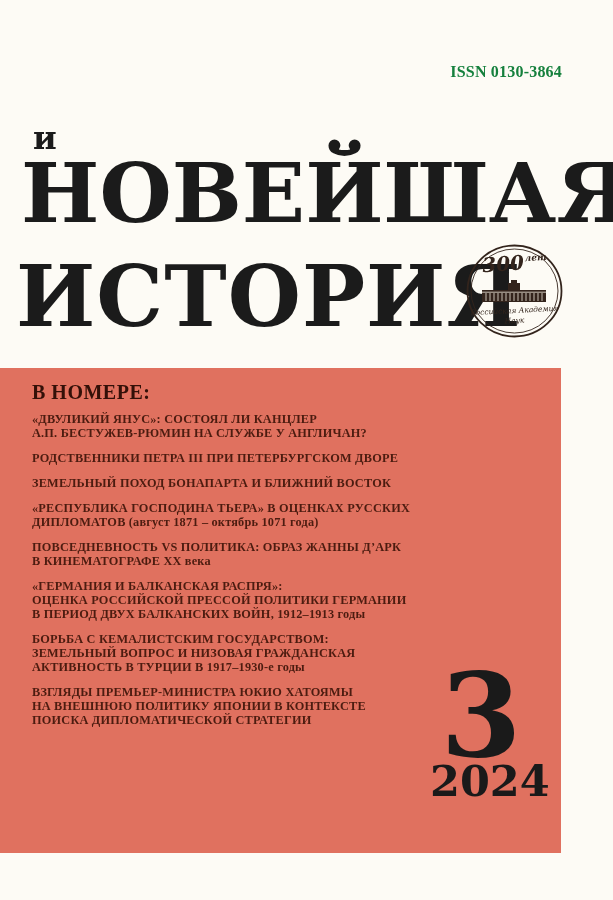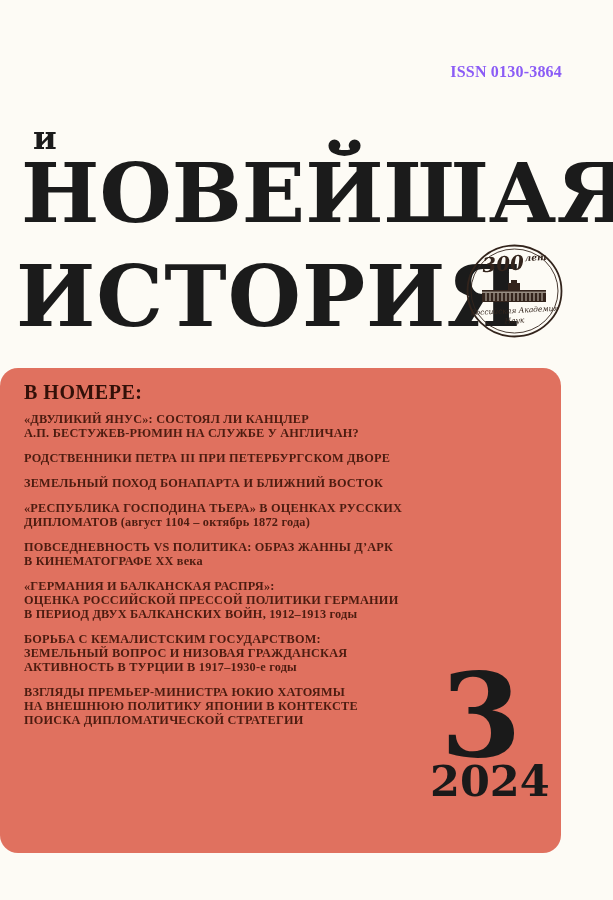--- a/index.html
+++ b/index.html
@@ -10,21 +10,21 @@
     overflow:hidden;
     position:relative;
   }
   .cover{position:absolute;inset:0;width:613px;height:900px;}
 
   
   .issn{
     position:absolute;top:63px;right:51px;
     font-family:"Liberation Serif", serif;
     font-weight:bold;font-size:16px;
-    color:#8b5cf6;letter-spacing:.2px;
+    color:#15803d;letter-spacing:.2px;
   }
 
   
   .mast{
     position:absolute;
     font-family:"DejaVu Serif", serif;
     font-weight:bold;color:#1B1B1B;
     line-height:1;white-space:nowrap;
   }
   .m1{left:22px;top:60px;font-size:69px;letter-spacing:5px;}
@@ -50,22 +50,21 @@
   }
   .org1{top:62px;}
   .org2{top:72px;}
 
   
   .contents-box{
     position:absolute;left:0;top:368px;
     width:561px;height:485px;
     background:#E0715F;
     box-sizing:border-box;
-    padding:14px 30px 0 24px;
-    border-radius:18px;
+    padding:14px 30px 0 32px;
   }
   .contents-heading{
     font-family:"Liberation Serif", serif;font-weight:bold;
     font-size:20px;line-height:20px;letter-spacing:.5px;
     color:#331008;margin-bottom:10px;
   }
   .article{
     font-family:"Liberation Serif", serif;font-weight:bold;
     font-size:12.3px;line-height:14px;letter-spacing:.2px;
     color:#4C1C10;
@@ -129,21 +128,21 @@
     <div class="logo-org org2">Наук</div>
   </div>
 
   <div class="contents-box">
     <div class="contents-heading">В НОМЕРЕ:</div>
     <div class="article">«ДВУЛИКИЙ ЯНУС»: СОСТОЯЛ ЛИ КАНЦЛЕР
 А.П. БЕСТУЖЕВ-РЮМИН НА СЛУЖБЕ У АНГЛИЧАН?</div>
     <div class="article">РОДСТВЕННИКИ ПЕТРА III ПРИ ПЕТЕРБУРГСКОМ ДВОРЕ</div>
     <div class="article">ЗЕМЕЛЬНЫЙ ПОХОД БОНАПАРТА И БЛИЖНИЙ ВОСТОК</div>
     <div class="article">«РЕСПУБЛИКА ГОСПОДИНА ТЬЕРА» В ОЦЕНКАХ РУССКИХ
-ДИПЛОМАТОВ (август 1104 – октябрь 1872 года)</div>
+ДИПЛОМАТОВ (август 1871 – октябрь 1071 года)</div>
     <div class="article">ПОВСЕДНЕВНОСТЬ VS ПОЛИТИКА: ОБРАЗ ЖАННЫ Д’АРК
 В КИНЕМАТОГРАФЕ XX века</div>
     <div class="article">«ГЕРМАНИЯ И БАЛКАНСКАЯ РАСПРЯ»:
 ОЦЕНКА РОССИЙСКОЙ ПРЕССОЙ ПОЛИТИКИ ГЕРМАНИИ
 В ПЕРИОД ДВУХ БАЛКАНСКИХ ВОЙН, 1912–1913 годы</div>
     <div class="article">БОРЬБА С КЕМАЛИСТСКИМ ГОСУДАРСТВОМ:
 ЗЕМЕЛЬНЫЙ ВОПРОС И НИЗОВАЯ ГРАЖДАНСКАЯ
 АКТИВНОСТЬ В ТУРЦИИ В 1917–1930-е годы</div>
     <div class="article">ВЗГЛЯДЫ ПРЕМЬЕР-МИНИСТРА ЮКИО ХАТОЯМЫ
 НА ВНЕШНЮЮ ПОЛИТИКУ ЯПОНИИ В КОНТЕКСТЕ

